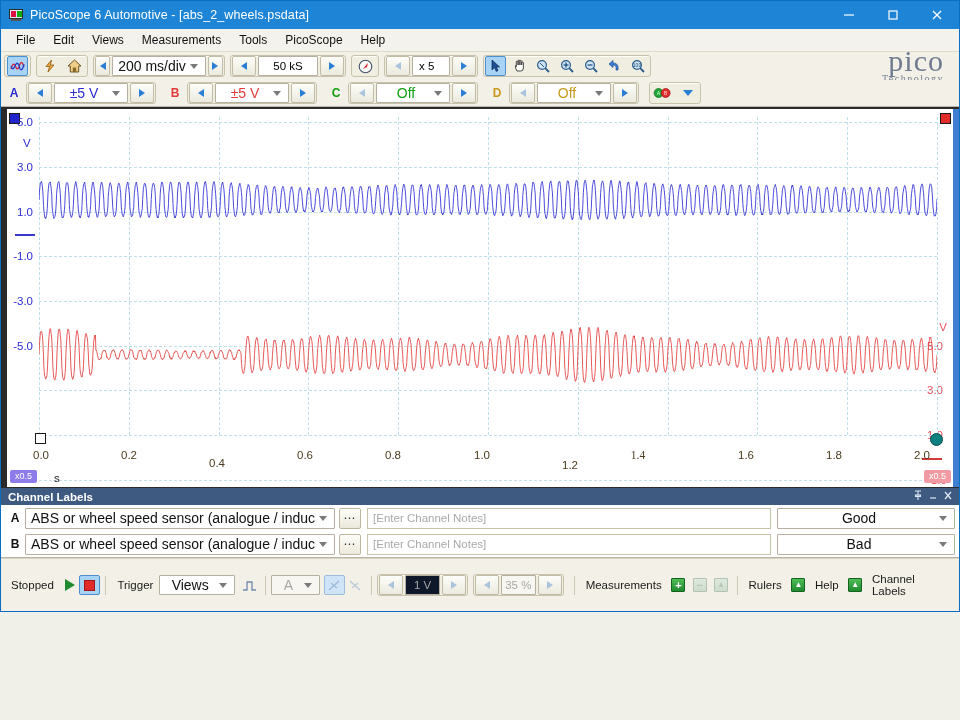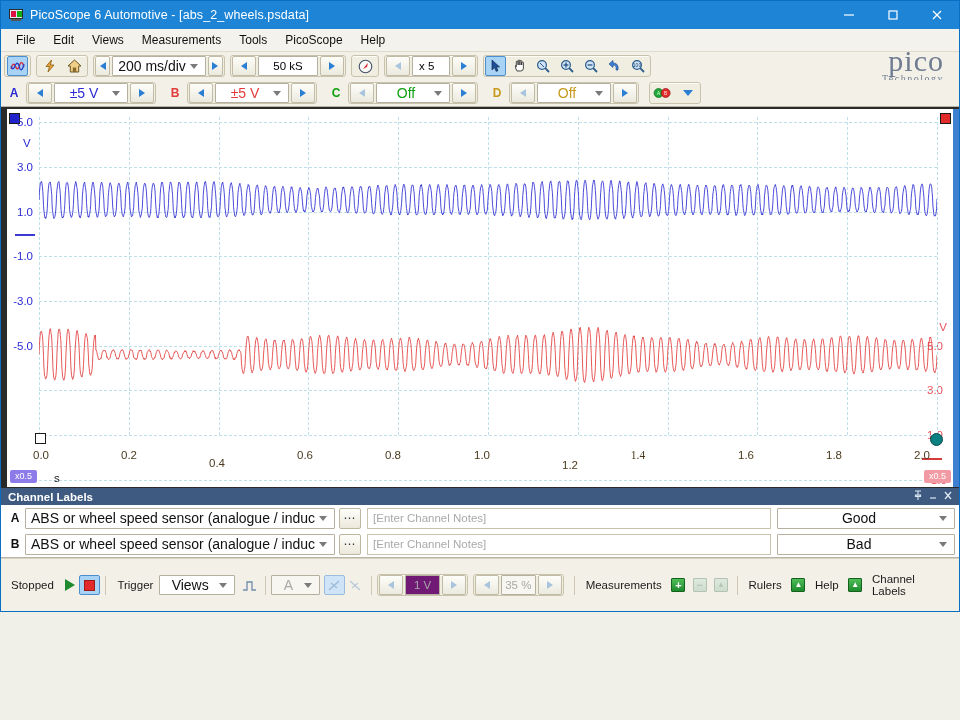--- a/index.html
+++ b/index.html
@@ -544,21 +544,21 @@
       <svg width="15" height="13" viewBox="0 0 15 13">
           <line x1="2" y1="2" x2="12" y2="11" stroke="#b9c9d8" stroke-width="1.4"></line>
           <line x1="4" y1="9" x2="10" y2="4" stroke="#b9c9d8" stroke-width="1.1"></line>
         </svg>
     </div>
     <span class="sep"></span>
     <div class="grp" style="width:94px;">
       <div class="arrbtn">
           <div class="tri tri-l dis"></div>
         </div>
-      <div class="ro" style="flex:1 1 auto;margin:0 1px;justify-content:center;background:#701a75;color:#a8a8a8;">1 V</div>
+      <div class="ro" style="flex:1 1 auto;margin:0 1px;justify-content:center;background:#0f172a;color:#a8a8a8;">1 V</div>
       <div class="arrbtn">
           <div class="tri tri-r dis"></div>
         </div>
     </div>
     <div class="grp" style="width:94px;">
       <div class="arrbtn">
           <div class="tri tri-l dis"></div>
         </div>
       <div class="ro" style="flex:1 1 auto;margin:0 1px;justify-content:center;background:#f7f6f1;color:#a8a8a8;">35 %</div>
       <div class="arrbtn">

